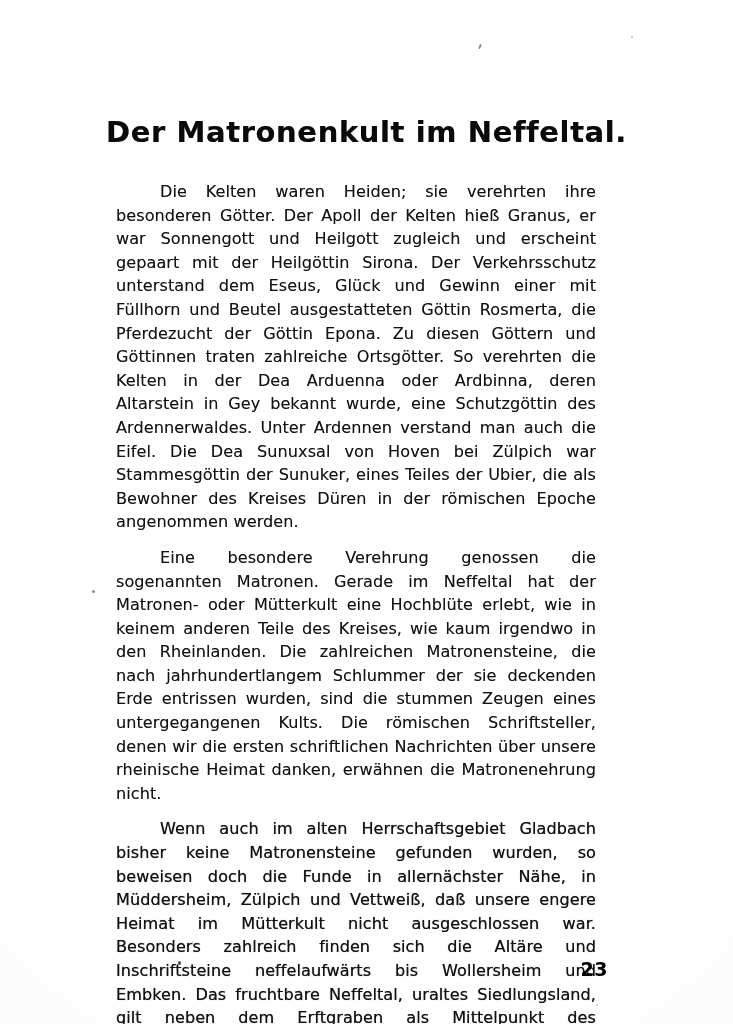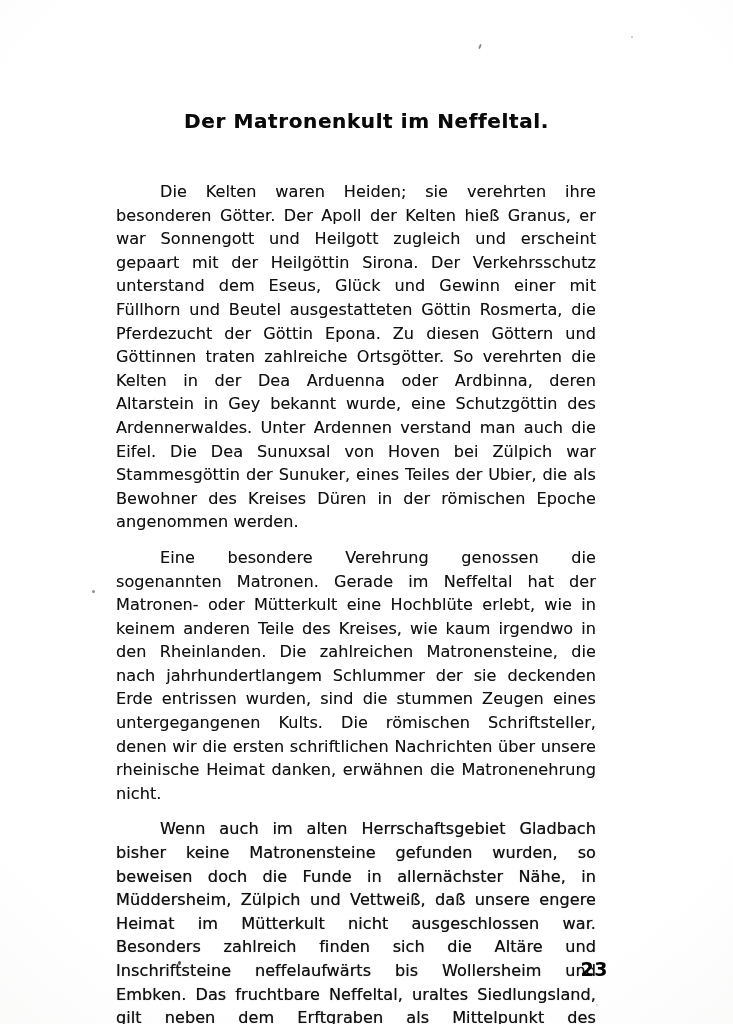--- a/index.html
+++ b/index.html
@@ -32,21 +32,21 @@
       radial-gradient(ellipse 120% 100% at 50% 45%, #ffffff 55%, #f7f7f6 82%, #f1f1ef 100%);
     pointer-events: none;
   }
 
   .page-title {
     position: absolute;
     top: 96px;
     left: 0;
     right: 0;
     text-align: center;
-    font-size: 20px;
+    font-size: 29px;
     font-weight: bold;
     letter-spacing: 0.6px;
     color: #0a0a0a;
     font-family: "DejaVu Sans", sans-serif;
     text-shadow: 0 0 0.6px rgba(0,0,0,0.55);
   }
 
   .body-text {
     position: absolute;
     top: 168px;

